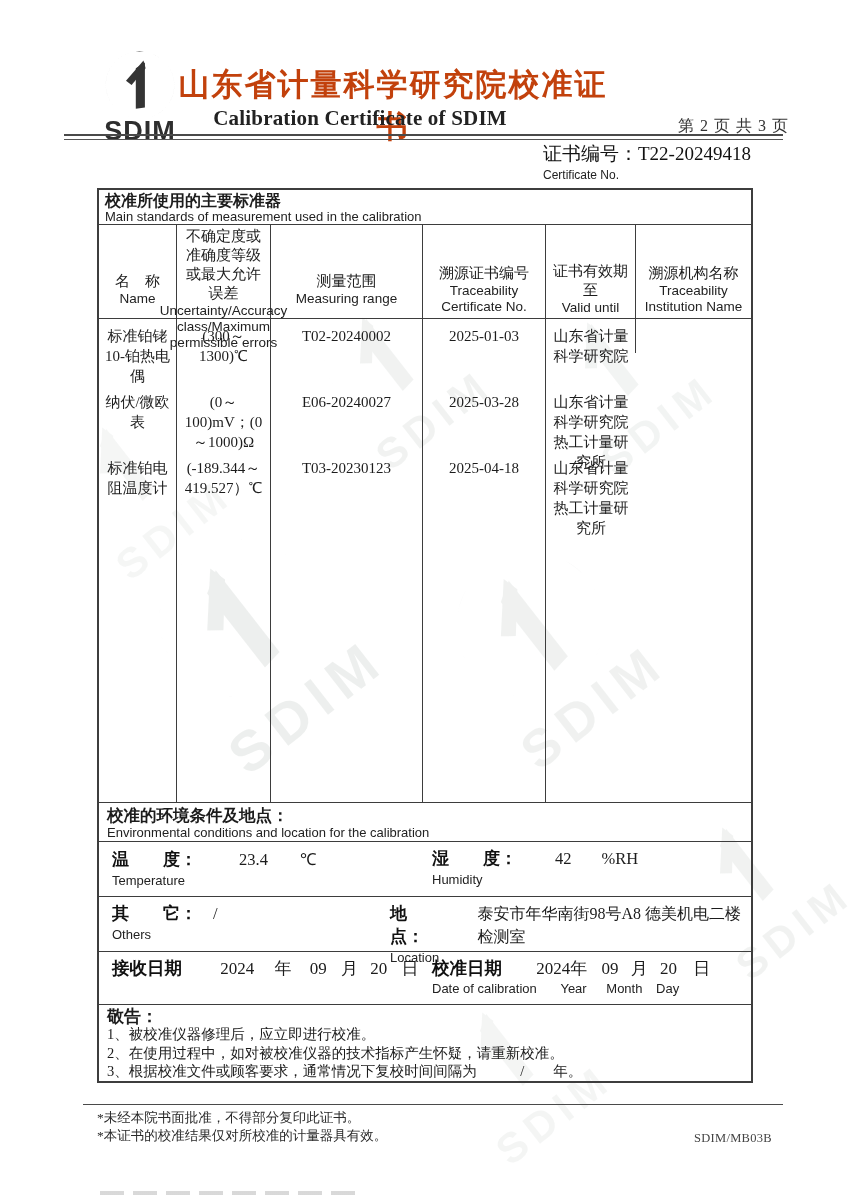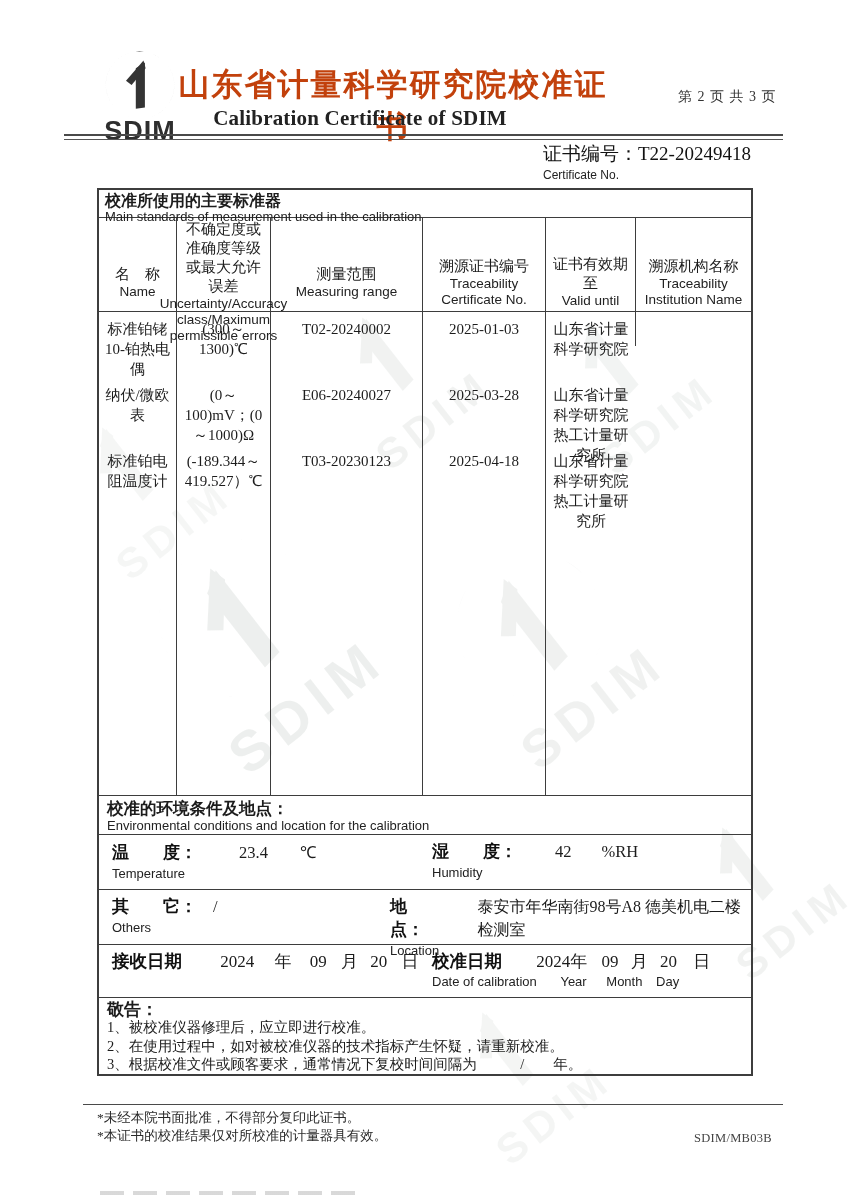--- a/index.html
+++ b/index.html
@@ -21,31 +21,31 @@
   
   .logo { position:absolute; left:92px; top:50px; width:96px; text-align:center; }
   .logo svg { width:76px; height:70px; display:block; margin:0 auto; }
   .logo-text { font-family:"Liberation Sans", sans-serif; font-weight:bold;
                font-size:27px; letter-spacing:1px; line-height:0.85; color:#2e2e2e; }
   .title-cn { position:absolute; left:168px; top:64px; width:450px; text-align:center;
               font-size:31px; font-weight:bold; letter-spacing:2px; color:#c2410c; }
   .title-en { position:absolute; left:150px; top:106px; width:420px; text-align:center;
               font-family:Liberation Serif, serif; font-weight:bold; font-size:21px;
               letter-spacing:0.2px; color:#222; }
-  .page-info { position:absolute; left:678px; top:88px; font-size:14px;
+  .page-info { position:absolute; left:678px; top:116px; font-size:16px;
                letter-spacing:1px; color:#333; }
   .header-rule { position:absolute; left:64px; top:134px; width:719px; height:6px;
                  border-top:2.5px solid #4a4a4a; border-bottom:1.5px solid #555; }
   .cert-block { position:absolute; left:543px; top:141px; width:230px; }
   .cert-line1 { font-size:19px; color:#111; white-space:nowrap; }
   .cert-line2 { font-family:"Liberation Sans", sans-serif; font-size:12px; color:#222; margin-top:1px; }
 
   
   .tbl { position:absolute; left:97px; top:188px; width:656px; border:2px solid #3d3d3d; background:transparent; }
-  .sec-title { height:28px; border-bottom:1.5px solid #3d3d3d; padding:1px 22px 0 6px; }
+  .sec-title { height:35px; border-bottom:1.5px solid #3d3d3d; padding:1px 22px 0 6px; }
   .sec-title .cn { font-family:"Liberation Sans", sans-serif; font-weight:bold; font-size:16px; line-height:19px; }
   .sec-title .en { font-family:"Liberation Sans", sans-serif; font-size:13px; line-height:14px; color:#222; }
 
   .grid6 { display:grid; grid-template-columns:78px 94px 152px 123px 90px 115px; }
   .cols-header { height:94px; border-bottom:1.5px solid #3d3d3d; }
   .hcell { border-right:1px solid #3d3d3d; display:flex; flex-direction:column;
            justify-content:center; align-items:center; text-align:center; padding:2px 3px; }
   .hcell:last-child { border-right:none; }
   .hcell .cn { font-size:15px; line-height:19px; }
   .hcell .en { font-family:"Liberation Sans", sans-serif; font-size:13.5px; line-height:16px; color:#222; }

